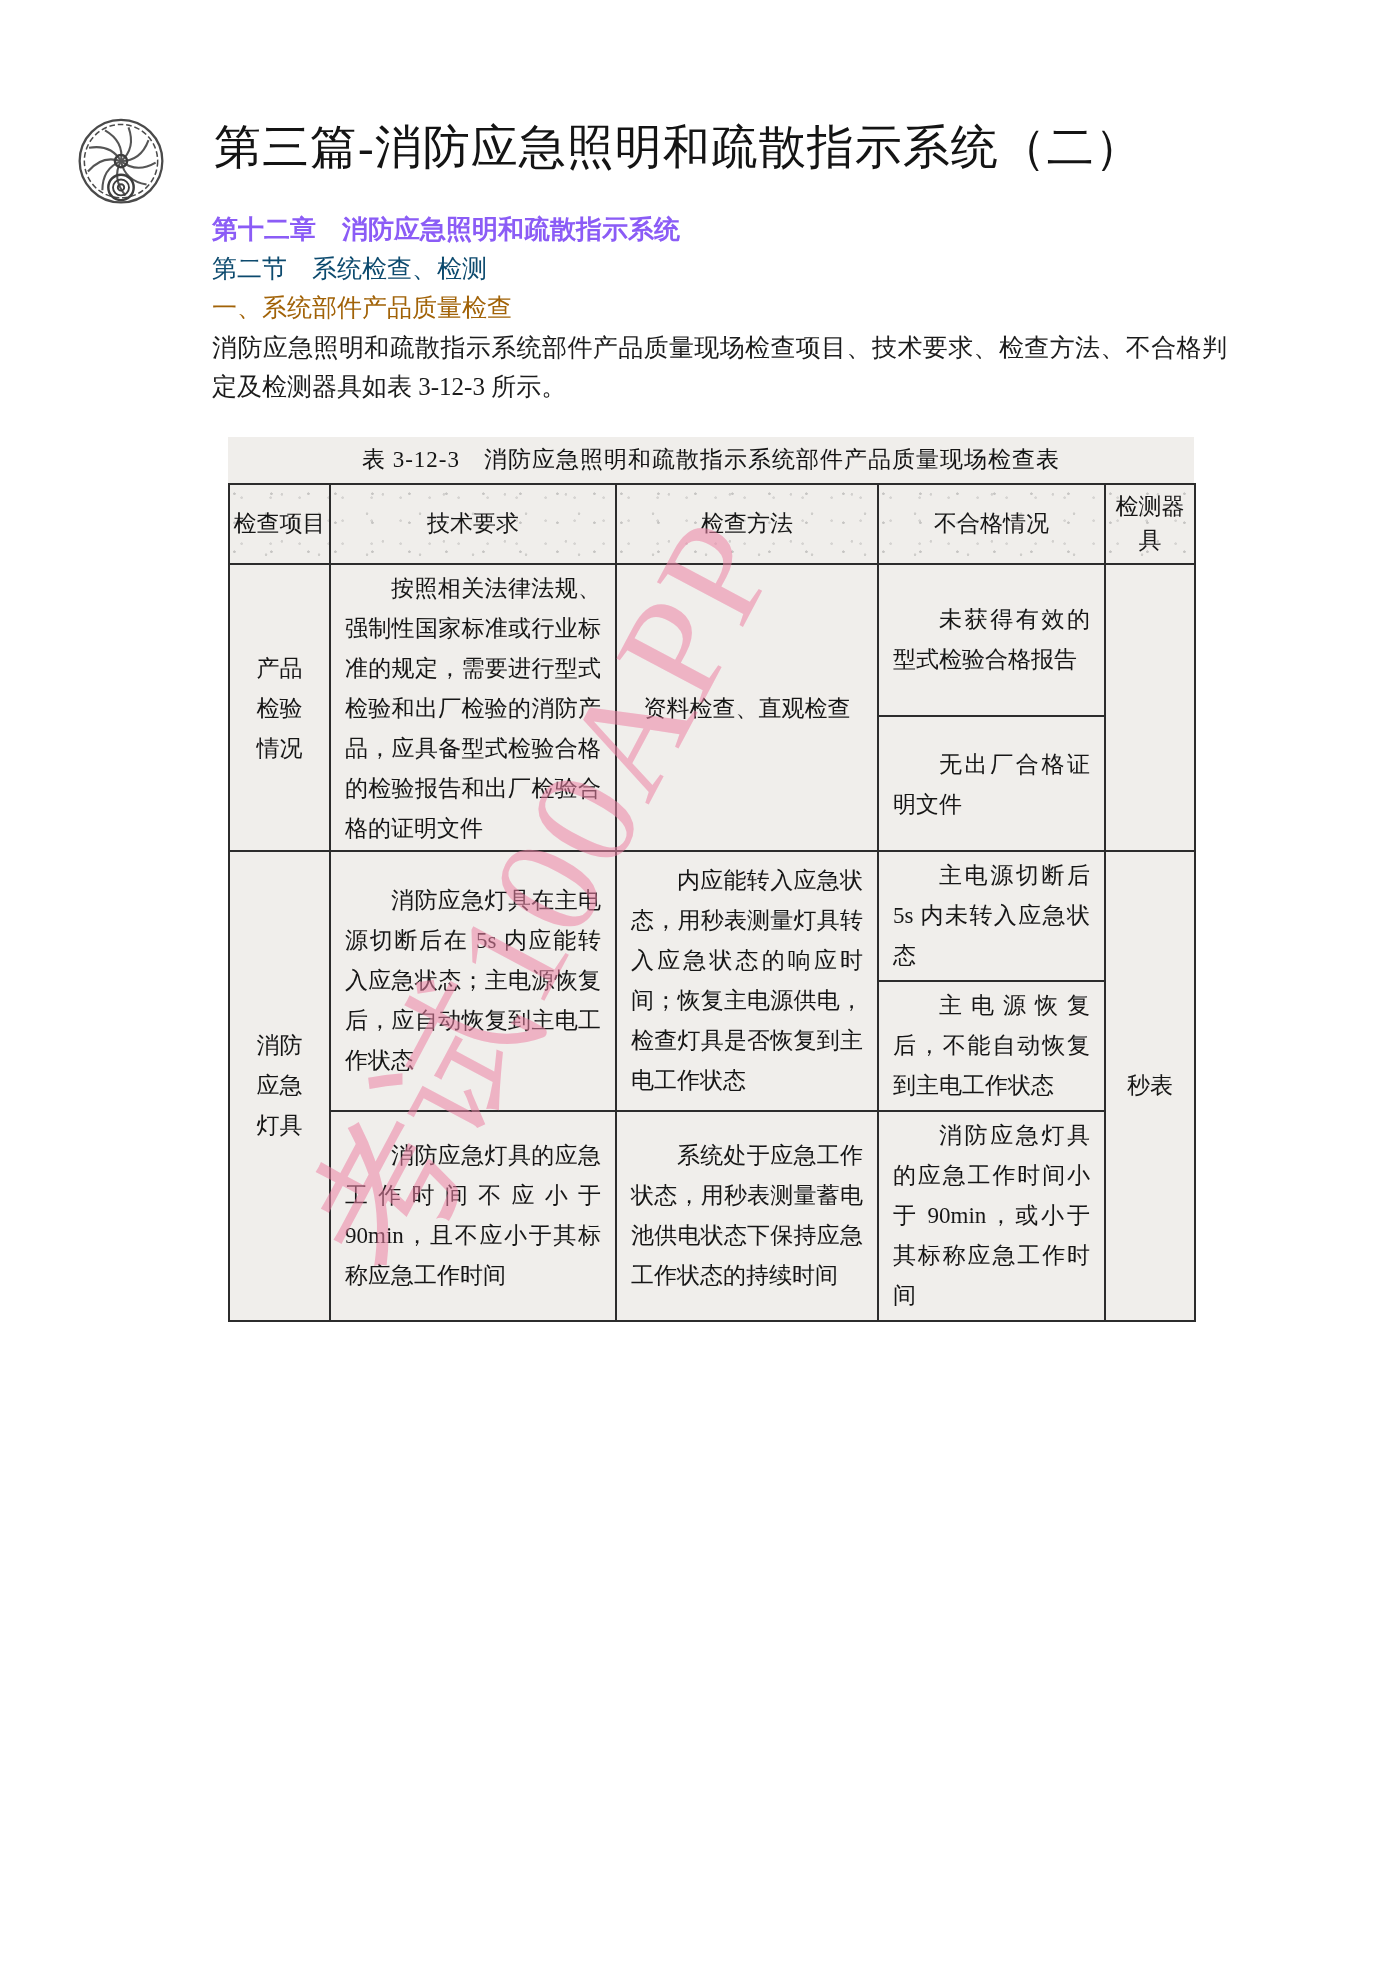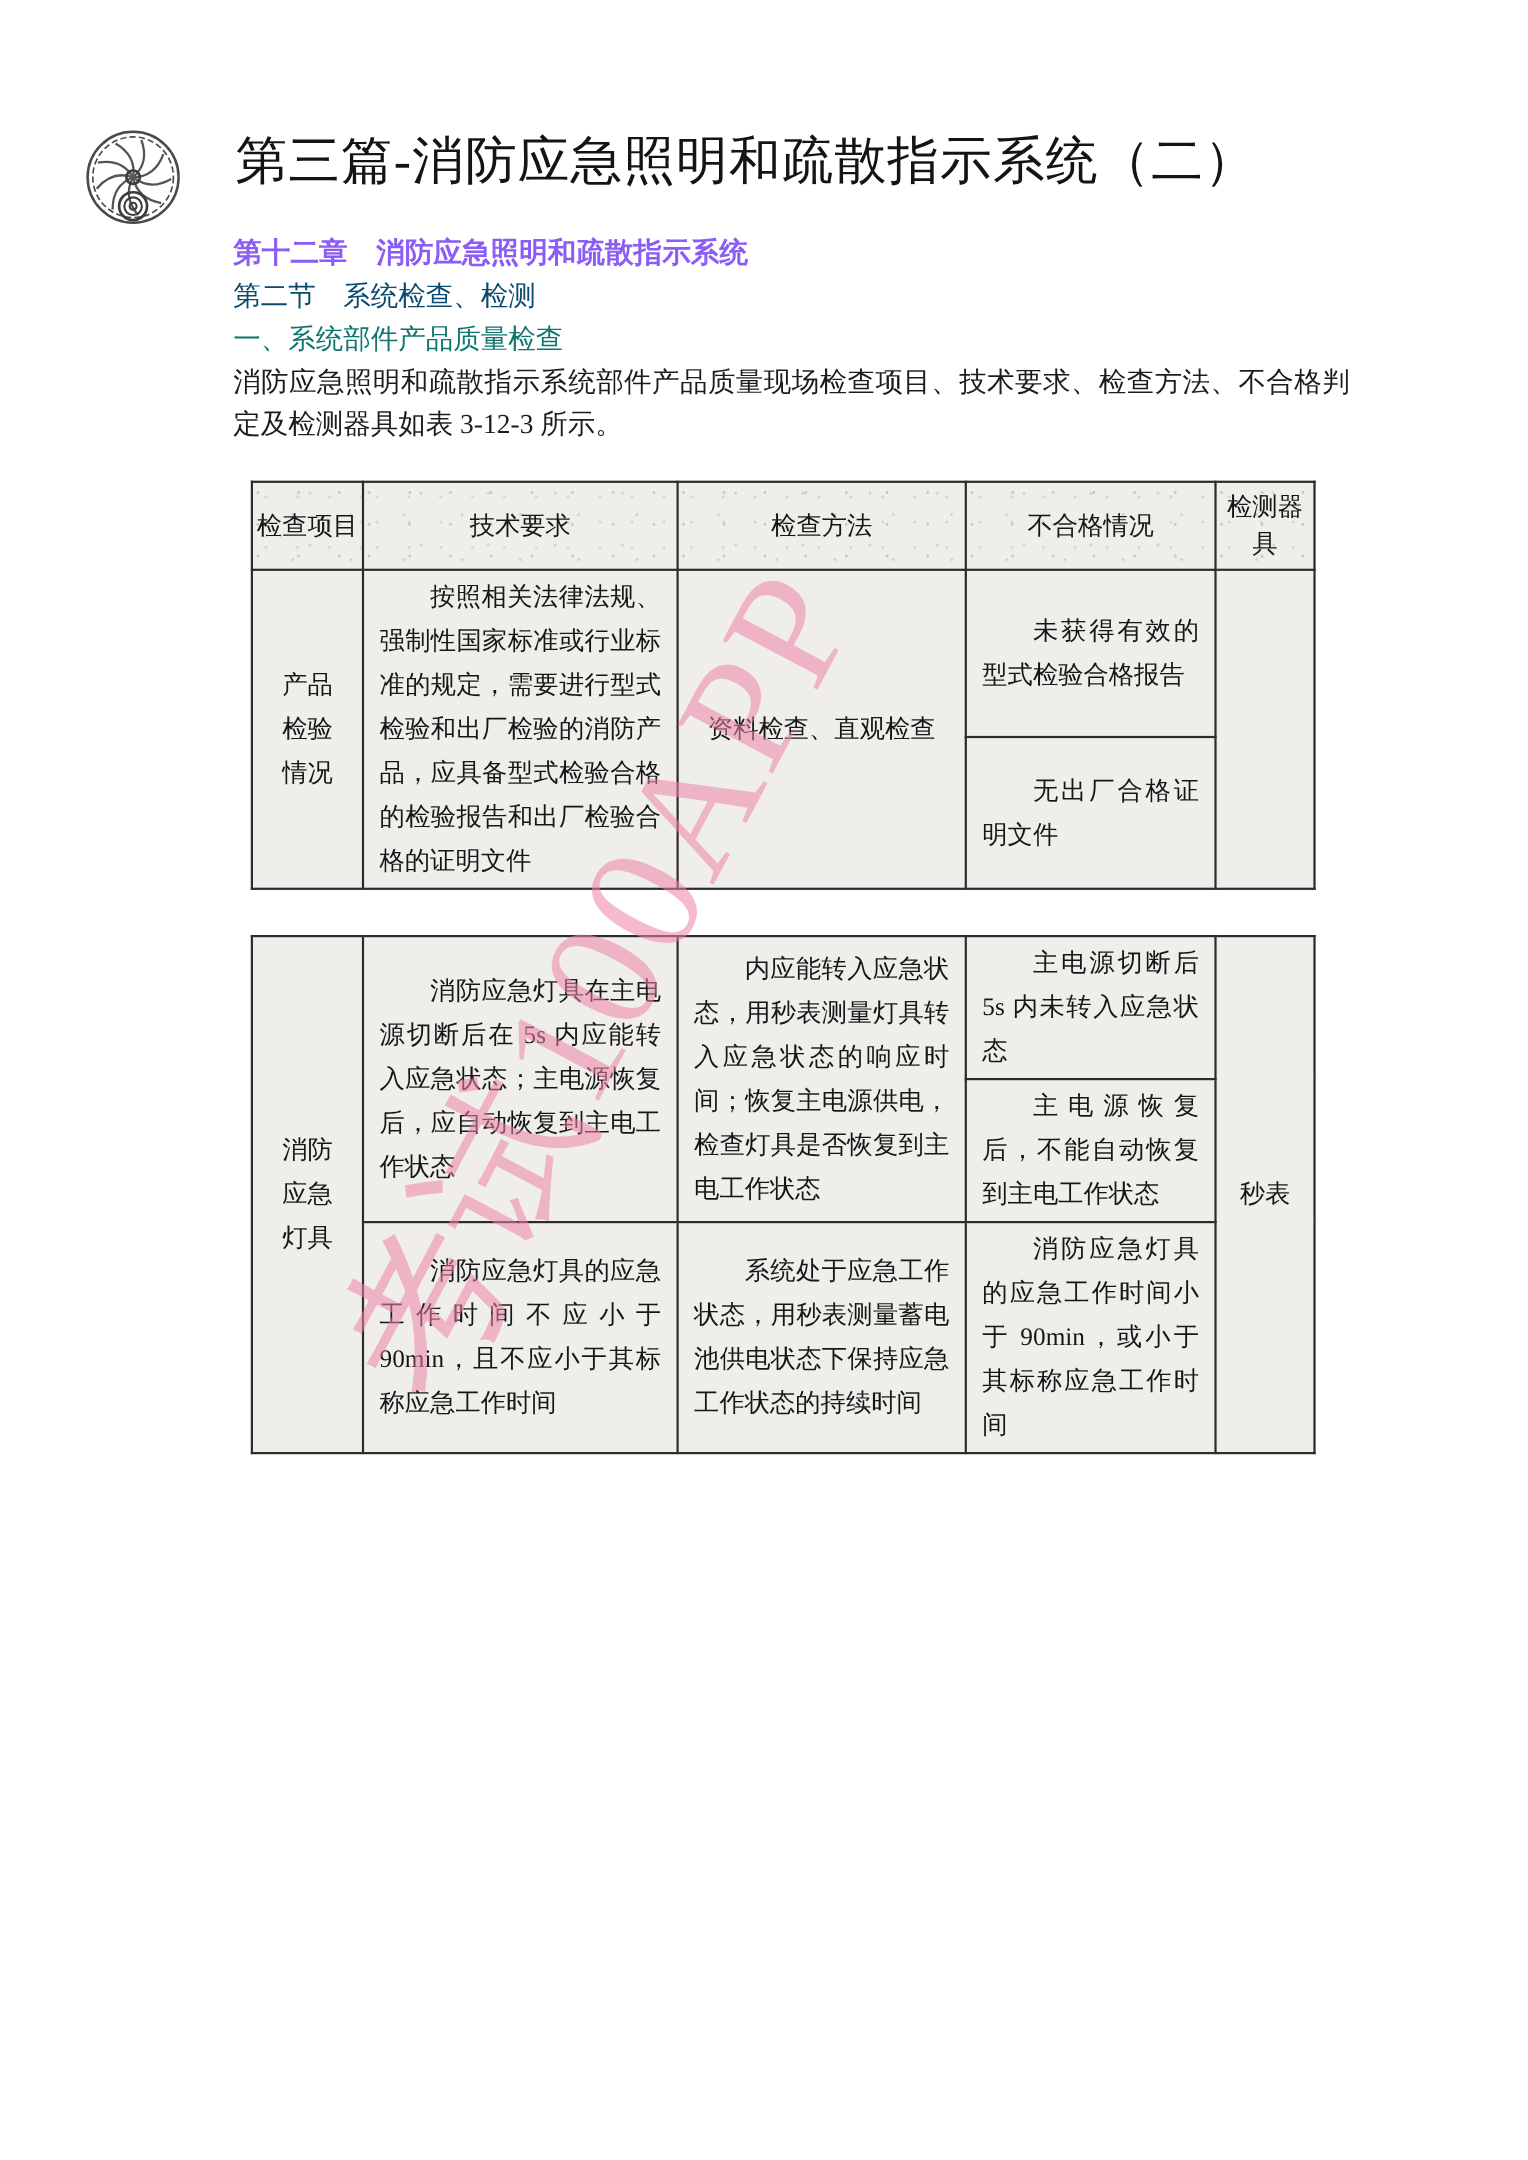--- a/index.html
+++ b/index.html
@@ -23,21 +23,21 @@
     position:absolute;left:212px;top:212px;
     font-family:"Liberation Sans","DejaVu Sans",sans-serif;
     font-size:26px;font-weight:700;color:#8b5cf6;white-space:nowrap;
   }
   .section{
     position:absolute;left:212px;top:252px;
     font-size:25px;color:#0c4a6e;white-space:nowrap;
   }
   .subsection{
     position:absolute;left:212px;top:291px;
-    font-size:25px;color:#0f766e;white-space:nowrap;
+    font-size:25px;color:#a16207;white-space:nowrap;
   }
   .intro{
     position:absolute;left:212px;top:328px;width:1015px;
     font-size:25px;line-height:39px;color:#1c1c1c;
     text-align:justify;
   }
   
   .tbl-block{
     position:absolute;left:228px;width:966px;
     background:#f0eeeb;
@@ -114,20 +114,21 @@
     </svg>
   </div>
 
   <div class="main-title">第三篇-消防应急照明和疏散指示系统（二）</div>
   <div class="chapter">第十二章　消防应急照明和疏散指示系统</div>
   <div class="section">第二节　系统检查、检测</div>
   <div class="subsection">一、系统部件产品质量检查</div>
   <div class="intro">消防应急照明和疏散指示系统部件产品质量现场检查项目、技术要求、检查方法、不合格判定及检测器具如表 3-12-3 所示。</div>
 
   <div class="tbl-block" id="block1">
+    <div class="tbl-caption">表 3-12-3　消防应急照明和疏散指示系统部件产品质量现场检查表</div>
     <table class="qtable" style="height:316px;">
       <colgroup>
         <col style="width:101px">
           <col style="width:286px">
           <col style="width:262px">
         <col style="width:227px">
           <col style="width:90px">
       </colgroup>
       <tbody>
           <tr style="height:80px">

